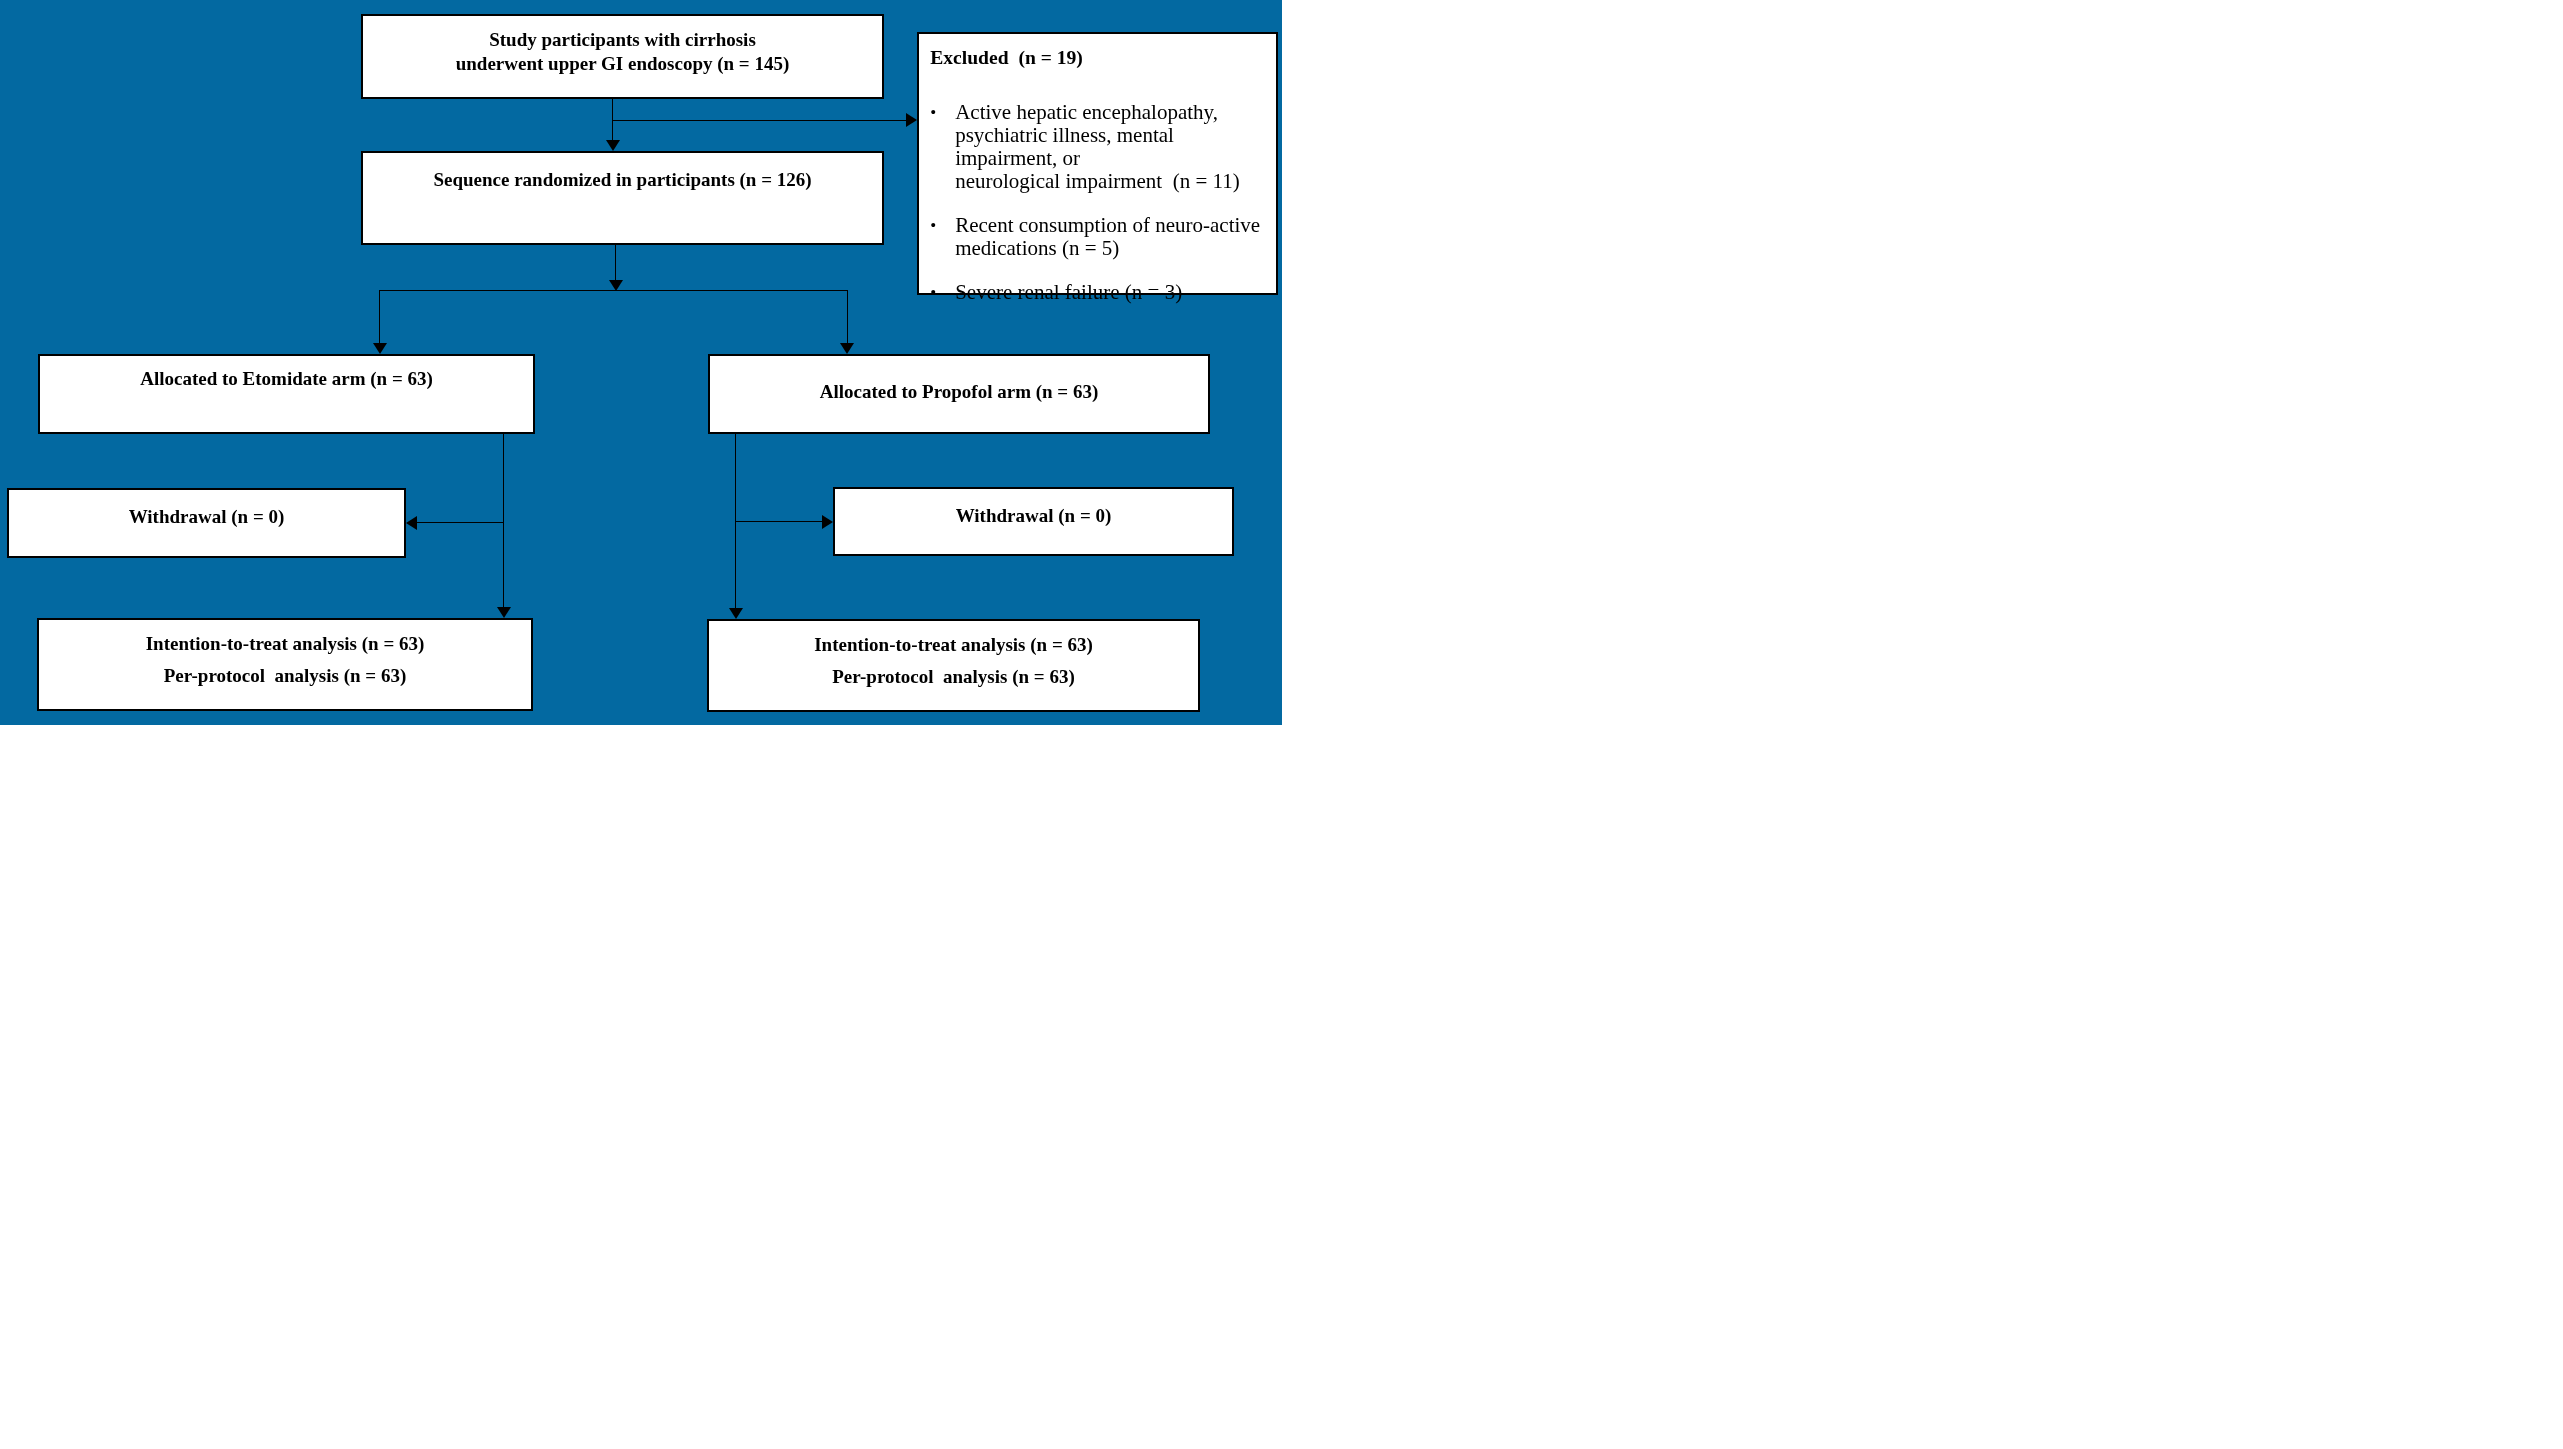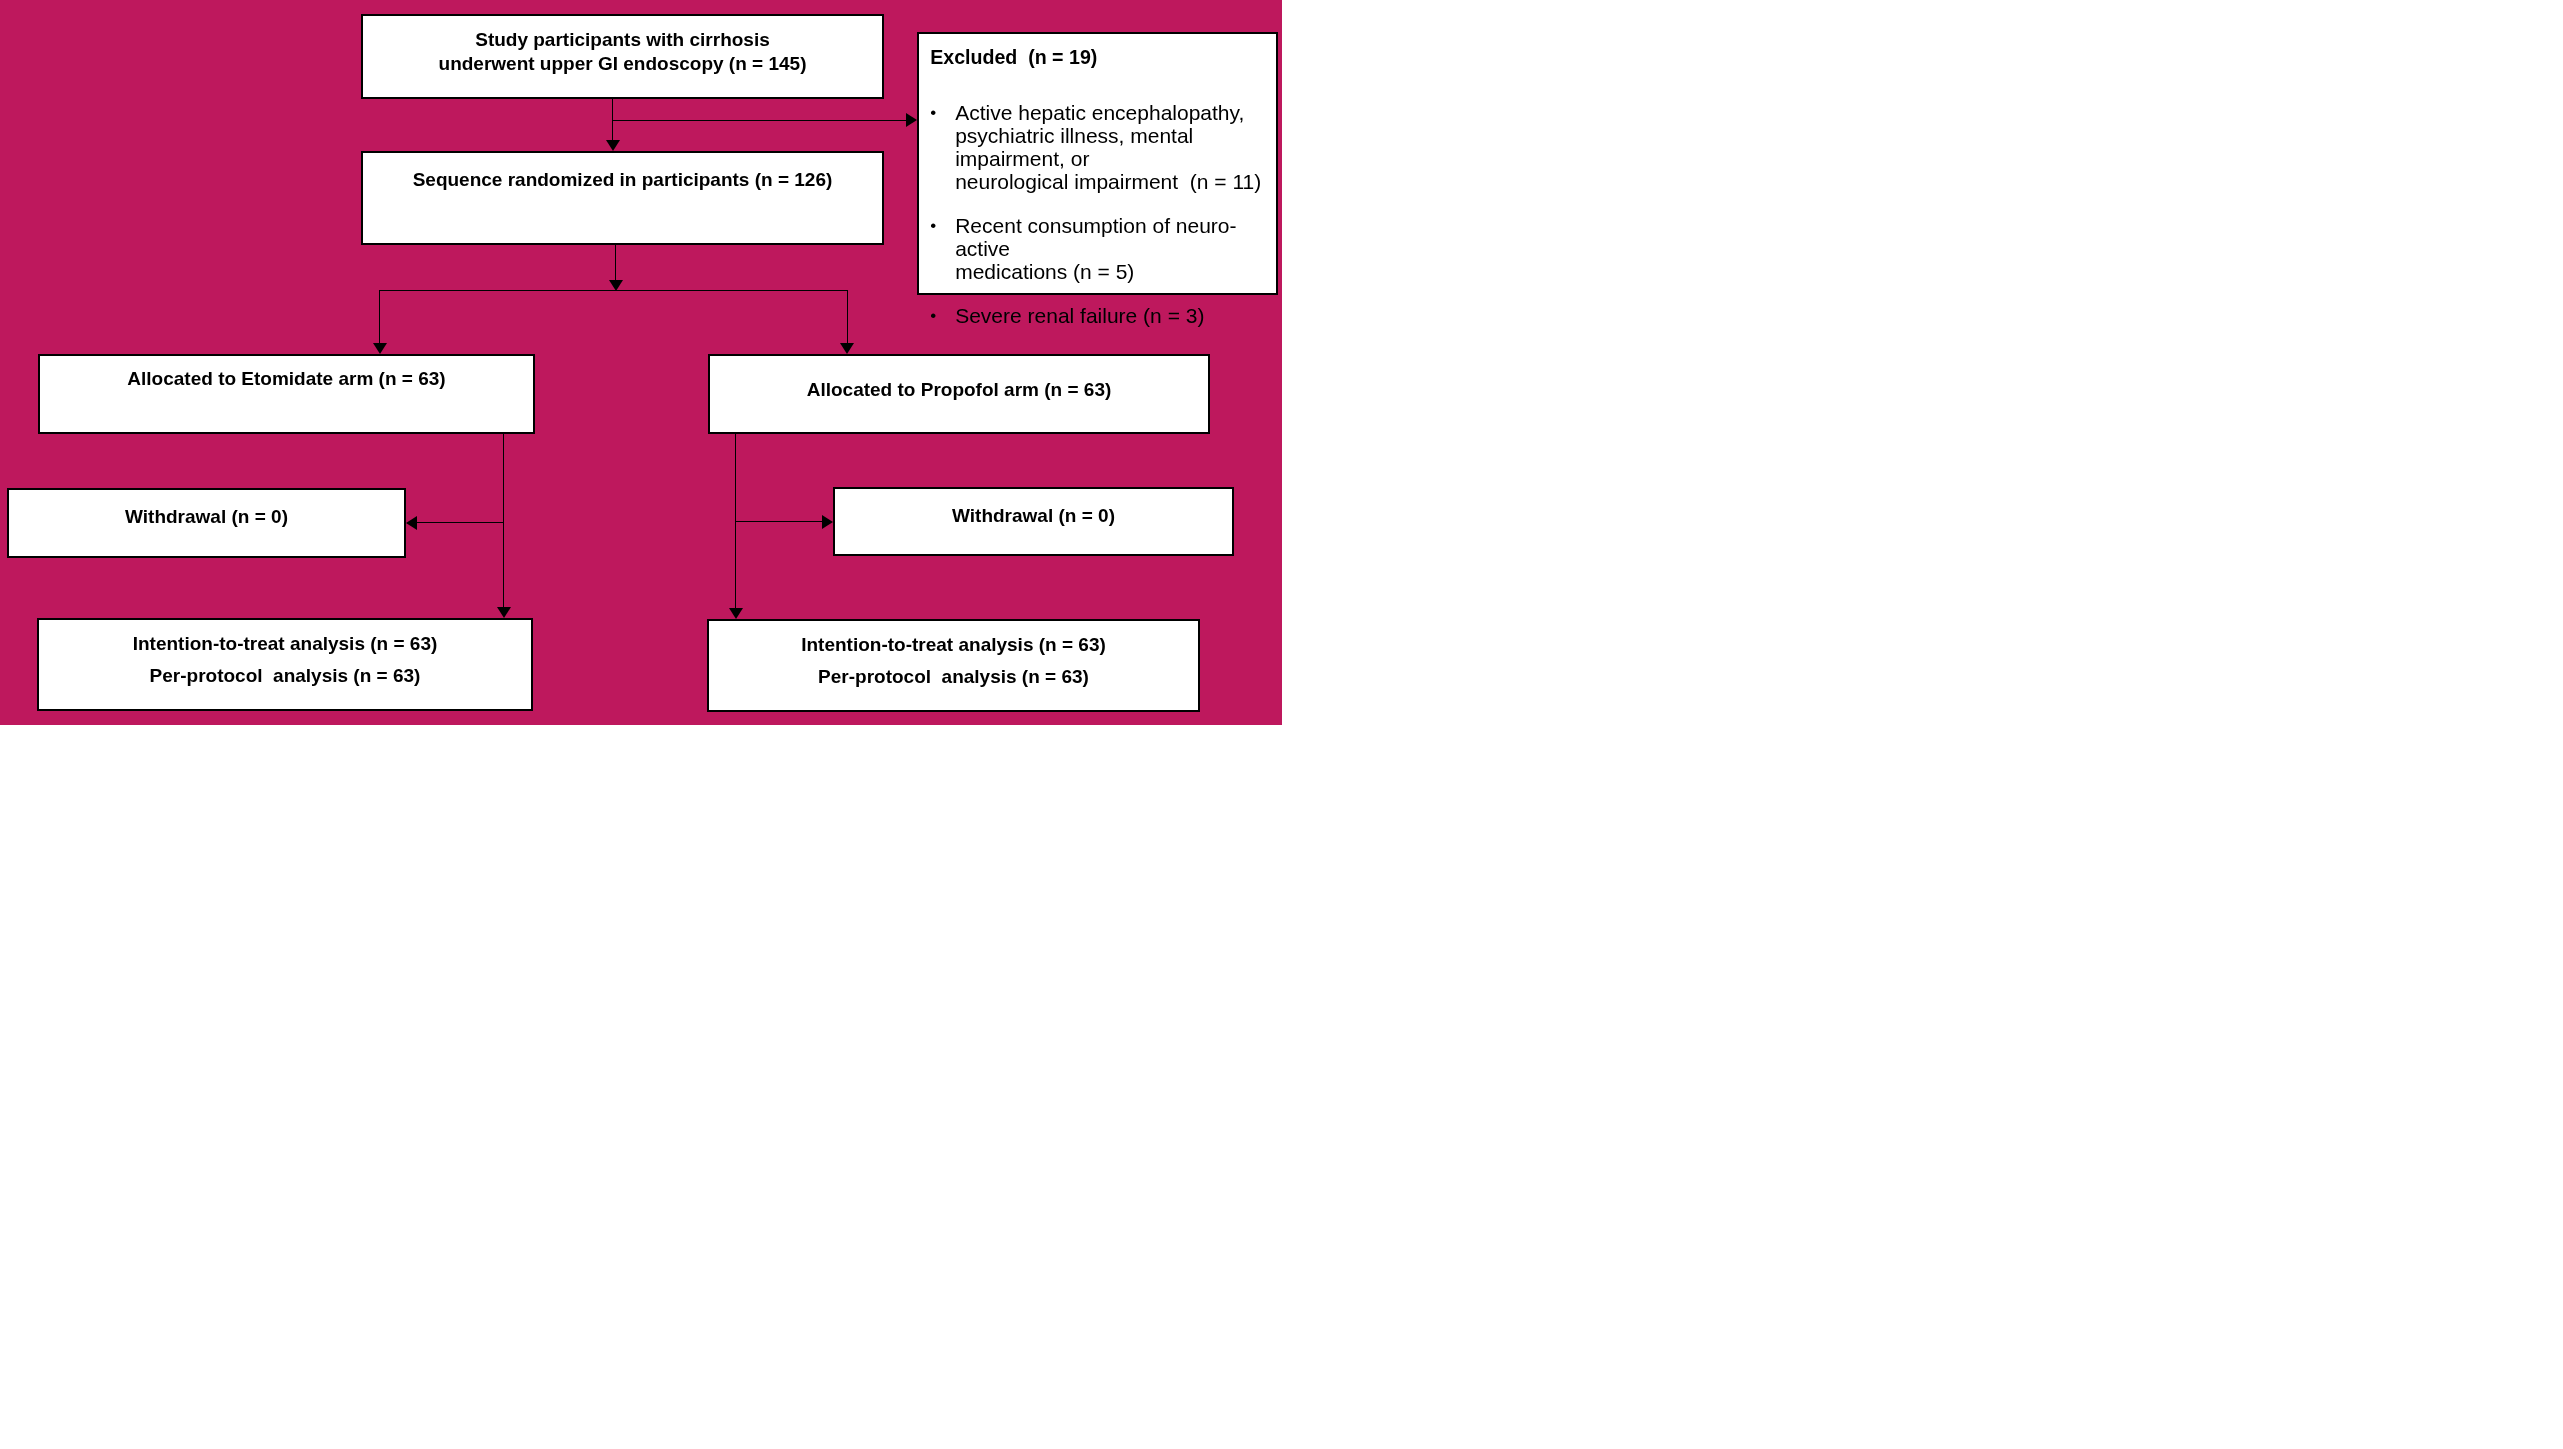--- a/index.html
+++ b/index.html
@@ -4,22 +4,22 @@
 <style>
   html, body {
     margin: 0;
     padding: 0;
     background: #ffffff;
   }
   .canvas {
     position: relative;
     width: 1282px;
     height: 725px;
-    background: #be185d;
-    font-family: Liberation Sans, sans-serif;
+    background: #0369a1;
+    font-family: Liberation Serif, serif;
     color: #000000;
     overflow: hidden;
   }
   .box {
     position: absolute;
     border: 2.1px solid #000000;
     background: #ffffff;
     box-sizing: border-box;
     display: flex;
     align-items: center;
@@ -128,21 +128,21 @@
     </div>
   </div>
 
   <div class="box top-align" style="left:361px; top:151px; width:523px; height:94px; padding-top:14.7px;">
     <div class="box-label">Sequence randomized in participants (n = 126)</div>
   </div>
 
   <div class="box" style="left:38px; top:354px; width:497px; height:80px; padding-bottom:30px;">
     <div class="box-label">Allocated to Etomidate arm (n = 63)</div>
   </div>
-  <div class="box" style="left:708px; top:354px; width:502px; height:80px; padding-bottom:8px;">
+  <div class="box" style="left:708px; top:354px; width:502px; height:80px; padding-bottom:28px;align-items:flex-end;">
     <div class="box-label">Allocated to Propofol arm (n = 63)</div>
   </div>
 
   <div class="box" style="left:7px; top:488px; width:399px; height:70px; padding-bottom:11.2px;">
     <div class="box-label">Withdrawal (n = 0)</div>
   </div>
   <div class="box" style="left:833px; top:487px; width:401px; height:69px; padding-bottom:11.2px;">
     <div class="box-label">Withdrawal (n = 0)</div>
   </div>
 

